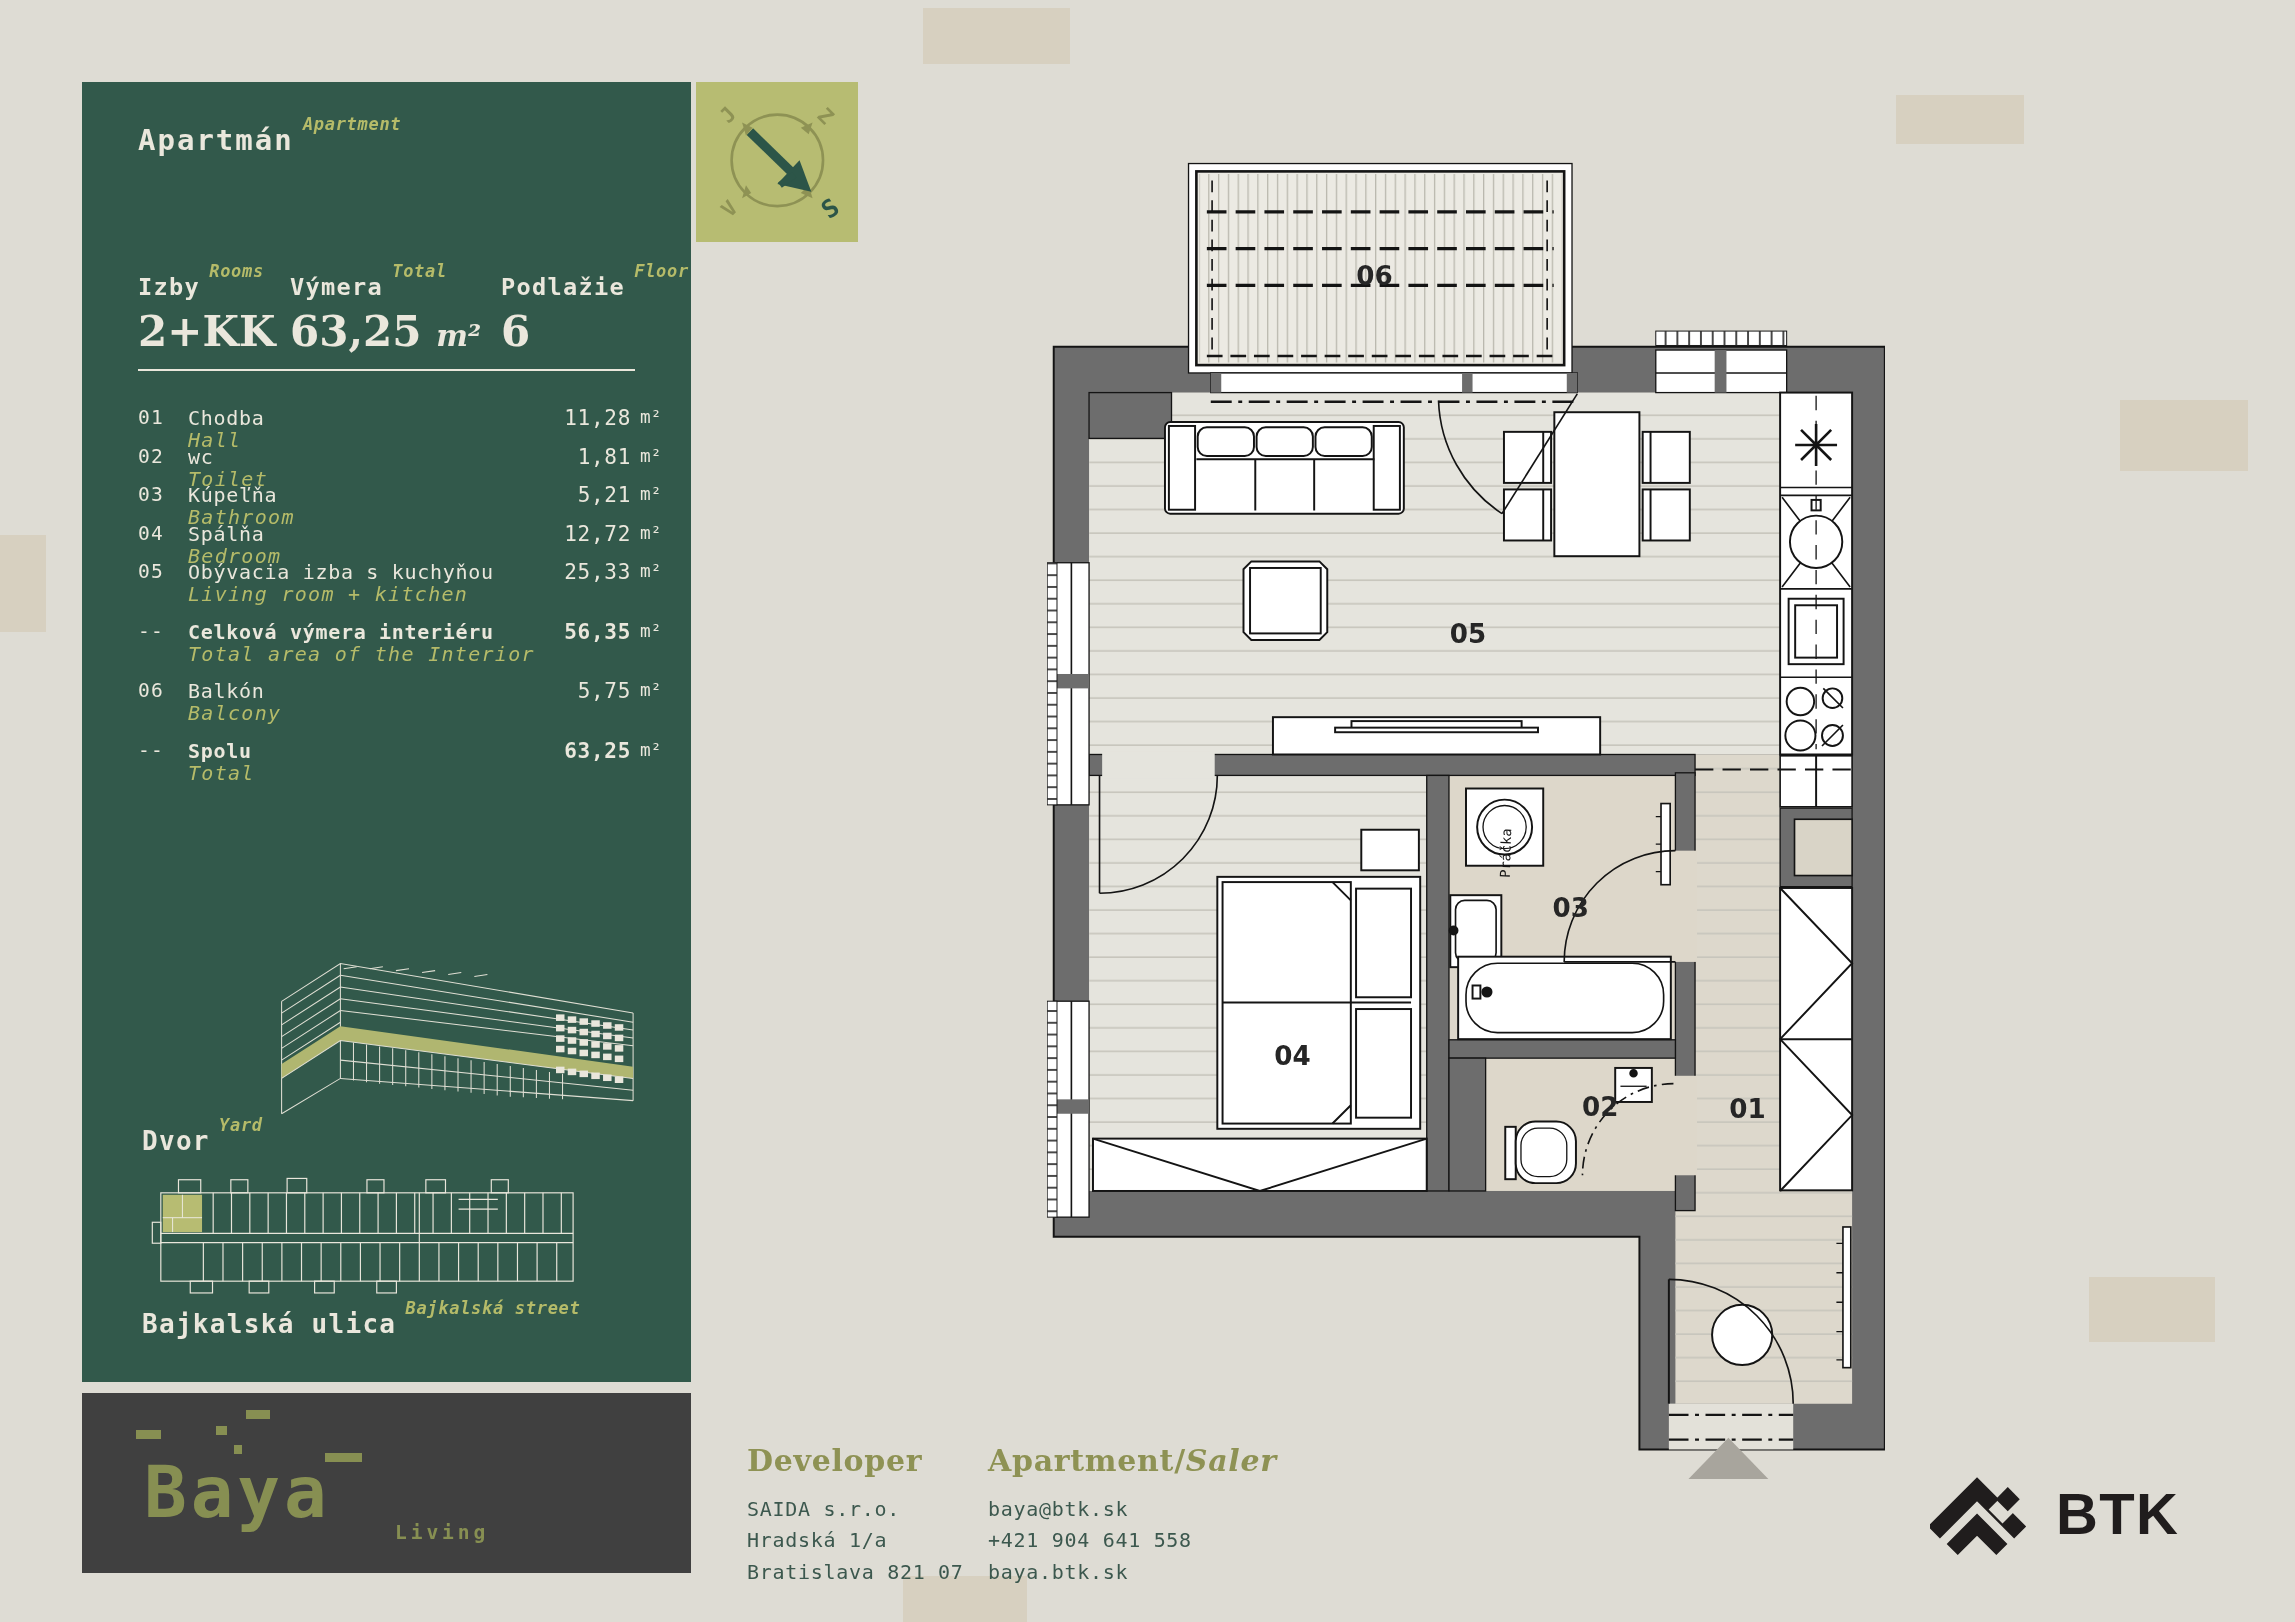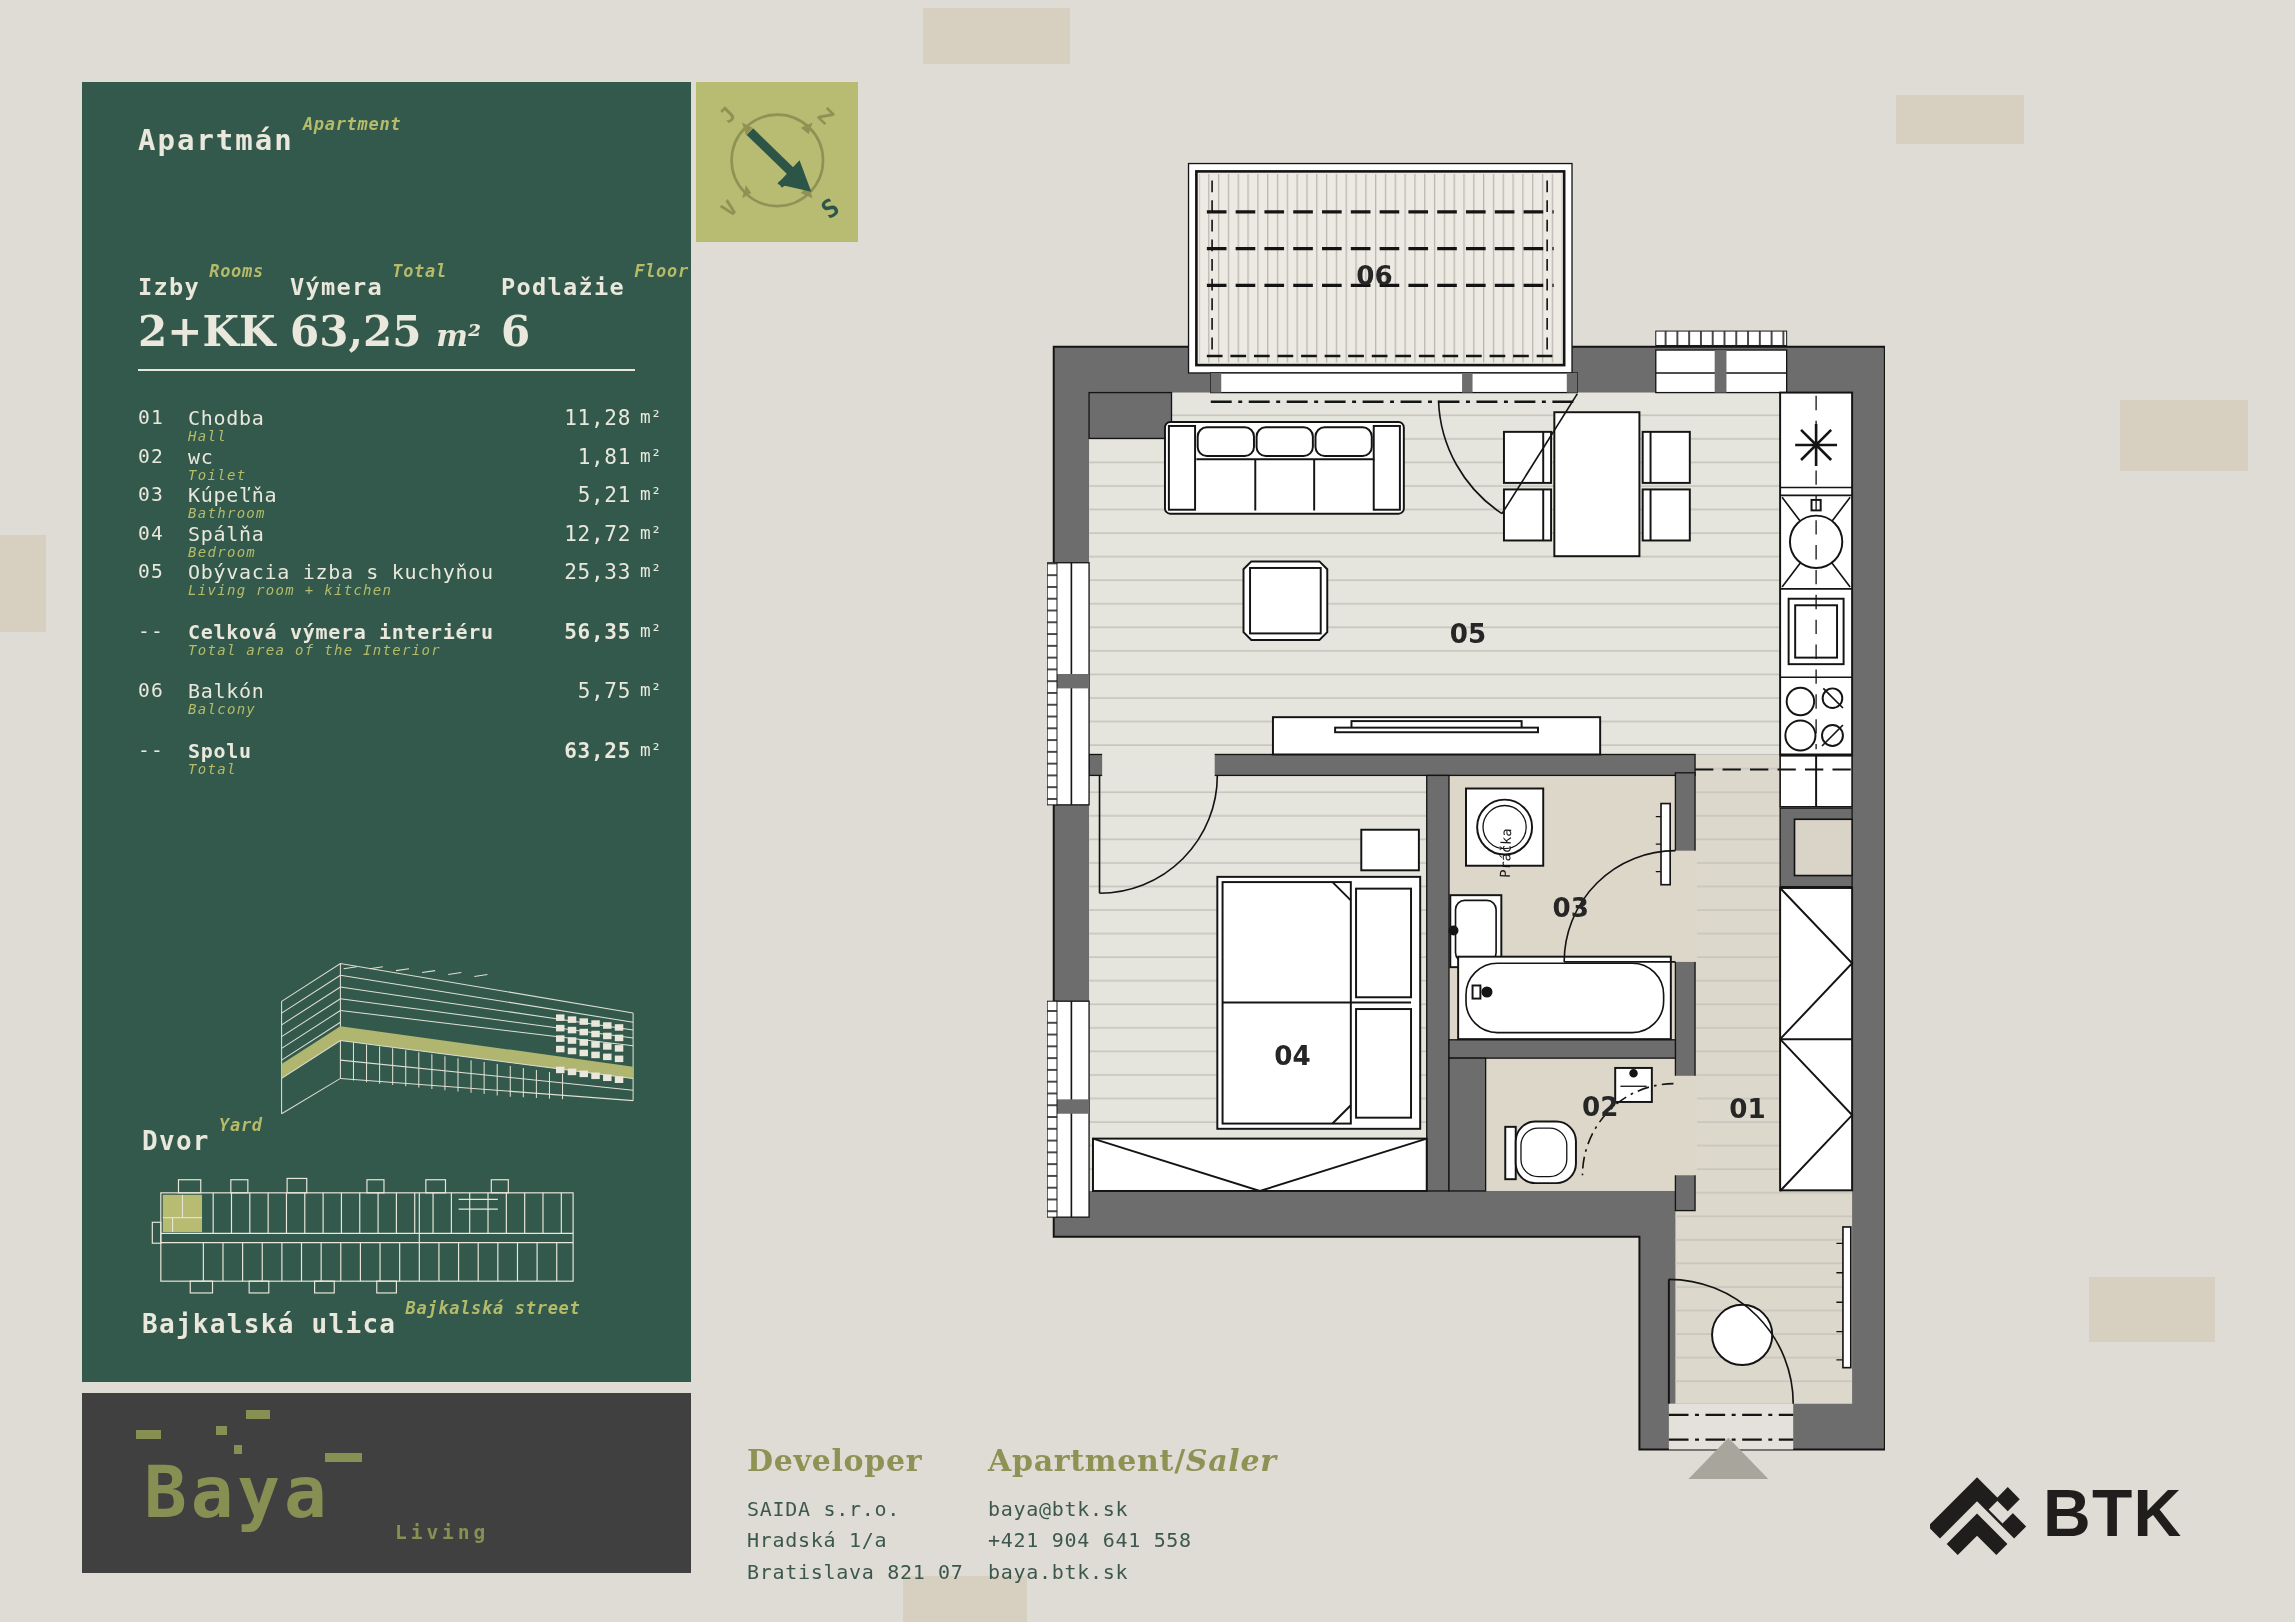--- a/index.html
+++ b/index.html
@@ -17,21 +17,21 @@
   .apt-num  { position:absolute; left:49px; top:65px; font-family:"DejaVu Serif",serif;
               font-style:italic; font-weight:bold; font-size:92px; letter-spacing:2.6px;}
   .spec { position:absolute; top:188px; }
   .spec .lb { font-size:23.6px; font-weight:bold; letter-spacing:1.3px;}
   .spec .vl { font-family:"DejaVu Serif",serif; font-weight:bold; font-size:42px; margin-top:6.5px;}
   .spec .vl .unit { font-style:italic; font-size:30px; }
   .hr { position:absolute; left:56px; top:287px; width:497px; height:2px; background:#eae7dc; }
   .row { position:absolute; left:0; width:609px; height:38px; }
   .row .num { position:absolute; left:56px; top:0; font-size:19.6px; letter-spacing:1.3px;}
   .row .nm  { position:absolute; left:106px; top:0; font-size:20px; font-weight:bold; letter-spacing:0.7px; white-space:nowrap;}
-  .row .sub { position:absolute; left:106px; top:22px; font-size:14px; font-style:italic; color:#b5bb69; letter-spacing:1.3px;}
+  .row .sub { position:absolute; left:106px; top:22px; font-size:20px; font-style:italic; color:#b5bb69; letter-spacing:1.3px;}
   .row .val { position:absolute; right:60px; top:0; width:124px; text-align:right; font-size:21px; font-weight:bold; letter-spacing:0.7px;}
   .row .un  { position:absolute; left:558px; top:1.3px; font-size:17.7px; }
   .row.light .val, .row.light .nm { font-weight:normal; }
   .caption { position:absolute; font-size:26px; font-weight:bold; letter-spacing:1.3px; color:#eae7dc;}
 
   
   .compass { position:absolute; left:696px; top:82px; width:162px; height:160px; background:#b7bc72; }
 
   
   .band { position:absolute; left:82px; top:1381px; width:609px; height:180px; background:#404040; color:#878f52;margin-top:12px;}
@@ -41,22 +41,22 @@
 
   
   .f-col { position:absolute; top:1443px; }
   .f-col h3 { font-family:"DejaVu Serif",serif; font-size:30px; color:#8e9254; font-weight:bold; letter-spacing:0.7px;}
   .f-col h3 .it { font-style:italic; }
   .f-col .ln { margin-top:5.2px; font-size:20px; color:#3c584e; line-height:26px; letter-spacing:0.7px;}
   .f-col .lines { margin-top:18.3px; }
 
   
   .btk { position:absolute; left:1930px; top:1471px; display:flex; align-items:center; }
-  .btk .txt { font-family:"Liberation Sans",sans-serif; font-weight:bold; font-size:66px;
-              color:#201d1d; letter-spacing:1.3px; margin-left:15px; line-height:85px;}
+  .btk .txt { font-family:"Liberation Sans",sans-serif; font-weight:bold; font-size:58px;
+              color:#201d1d; letter-spacing:1.3px; margin-left:28px; line-height:85px;}
 </style>
 </head>
 <body>
 
 <div class="deco" style="left:923px;top:7.9px;width:147px;height:56px"></div>
 <div class="deco" style="left:1896px;top:95px;width:128px;height:49px"></div>
 <div class="deco" style="left:2120px;top:400px;width:128px;height:71px"></div>
 <div class="deco" style="left:2089px;top:1277px;width:126px;height:65px"></div>
 <div class="deco" style="left:0;top:535px;width:46px;height:97px"></div>
 <div class="deco" style="left:903px;top:1576px;width:124px;height:47px"></div>

